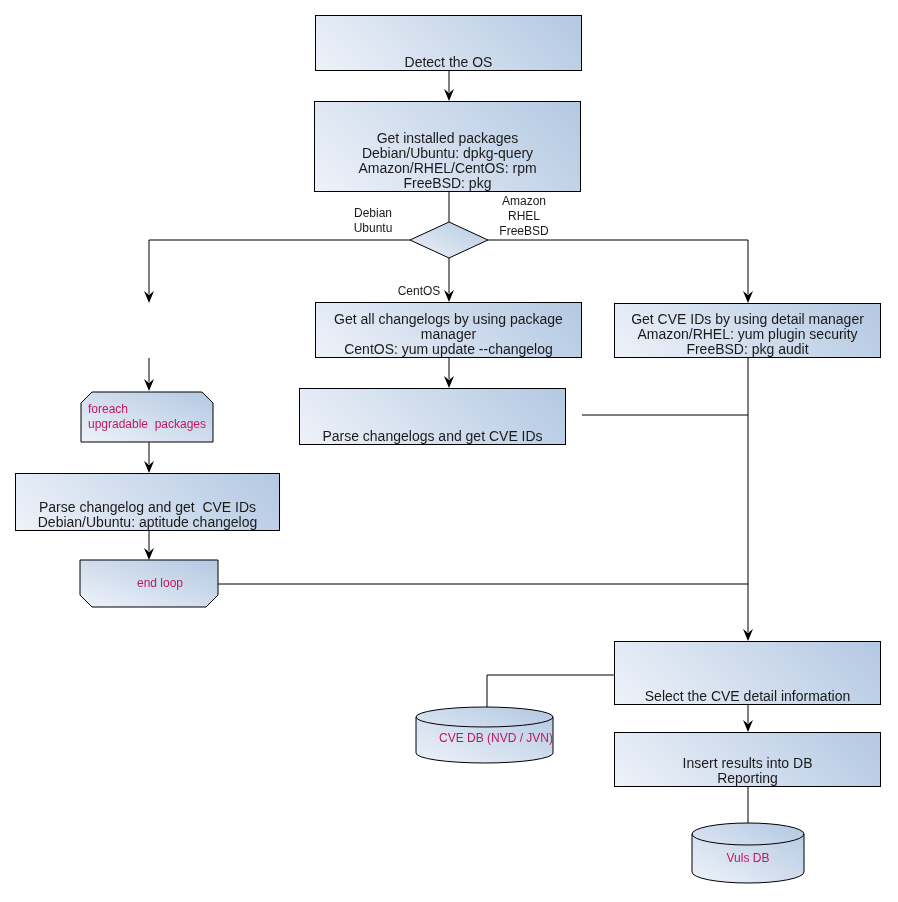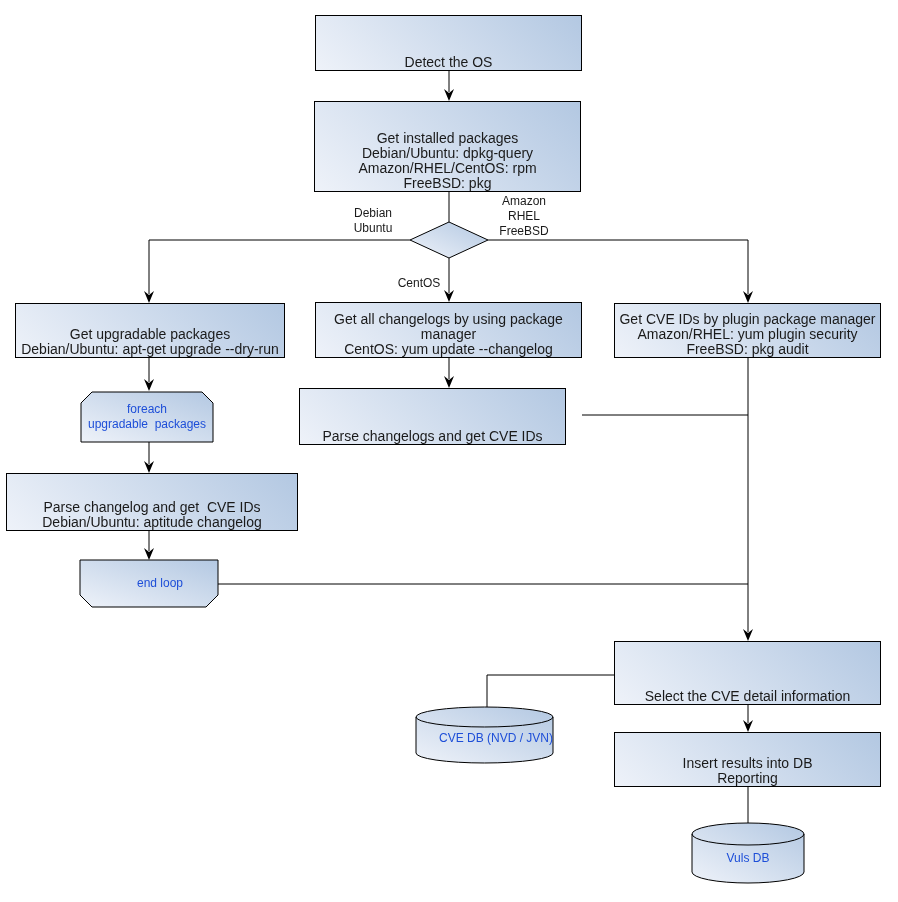--- a/index.html
+++ b/index.html
@@ -12,22 +12,22 @@
     position:absolute;box-sizing:border-box;
     display:flex;align-items:flex-end;justify-content:center;
     border:1px solid #000;
     background:linear-gradient(45deg,#eef2f9 0%,#b3c8e2 100%);
     font-size:14px;line-height:15px;color:#1a1a1a;
     text-align:center;white-space:pre-wrap;
   }
   .overlaylbl{
     position:absolute;box-sizing:border-box;
     display:flex;align-items:center;justify-content:center;
-    font-size:12px;line-height:15px;color:#1d4ed8;
-    text-align:center;white-space:pre-wrap;
+    font-size:12px;line-height:15px;color:#be185d;
+    text-align:left;white-space:pre-wrap;
   }
   .edgelbl{
     position:absolute;font-size:12px;line-height:15px;color:#1a1a1a;
     text-align:center;white-space:pre-wrap;
   }
   svg .ln{stroke:#000;stroke-width:1;fill:none;}
   svg .ah{fill:#000;stroke:none;}
   svg .sh{stroke:#000;stroke-width:1;fill:url(#boxgrad);}
 </style>
 </head>
@@ -120,41 +120,37 @@
     <span>Detect the OS</span>
   </div>
 
   <div class="node" style="left:314px;top:101px;width:267px;height:91px">
     <span>Get installed packages
 Debian/Ubuntu: dpkg-query
 Amazon/RHEL/CentOS: rpm
 FreeBSD: pkg</span>
   </div>
 
-  <div class="node" style="left:15px;top:303px;width:270px;height:55px">
-    <span>Get upgradable packages
-Debian/Ubuntu: apt-get upgrade --dry-run</span>
-  </div>
 
-  <div class="node" style="left:6px;top:473px;width:292px;height:58px">
+  <div class="node" style="left:15px;top:473px;width:265px;height:58px">
     <span>Parse changelog and get  CVE IDs
 Debian/Ubuntu: aptitude changelog</span>
   </div>
 
   <div class="node" style="left:315px;top:302px;width:267px;height:56px">
     <span>Get all changelogs by using package manager
 CentOS: yum update --changelog</span>
   </div>
 
   <div class="node" style="left:299px;top:388px;width:267px;height:57px">
     <span>Parse changelogs and get CVE IDs</span>
   </div>
 
   <div class="node" style="left:614px;top:303px;width:267px;height:55px">
-    <span>Get CVE IDs by plugin package manager
+    <span>Get CVE IDs by using detail manager
 Amazon/RHEL: yum plugin security
 FreeBSD: pkg audit</span>
   </div>
 
   <div class="node" style="left:614px;top:641px;width:267px;height:64px">
     <span>Select the CVE detail information</span>
   </div>
 
   <div class="node" style="left:614px;top:732px;width:267px;height:55px">
     <span>Insert results into DB
@@ -170,15 +166,15 @@
 
   <div class="overlaylbl" style="left:692px;top:842px;width:112px;height:32px">Vuls DB</div>
 
   <div class="edgelbl" style="left:333px;top:206px;width:80px">Debian
 Ubuntu</div>
 
   <div class="edgelbl" style="left:484px;top:194px;width:80px">Amazon
 RHEL
 FreeBSD</div>
 
-  <div class="edgelbl" style="left:379px;top:276px;width:80px">CentOS</div>
+  <div class="edgelbl" style="left:379px;top:284px;width:80px">CentOS</div>
 
 </div>
 
 </body></html>

